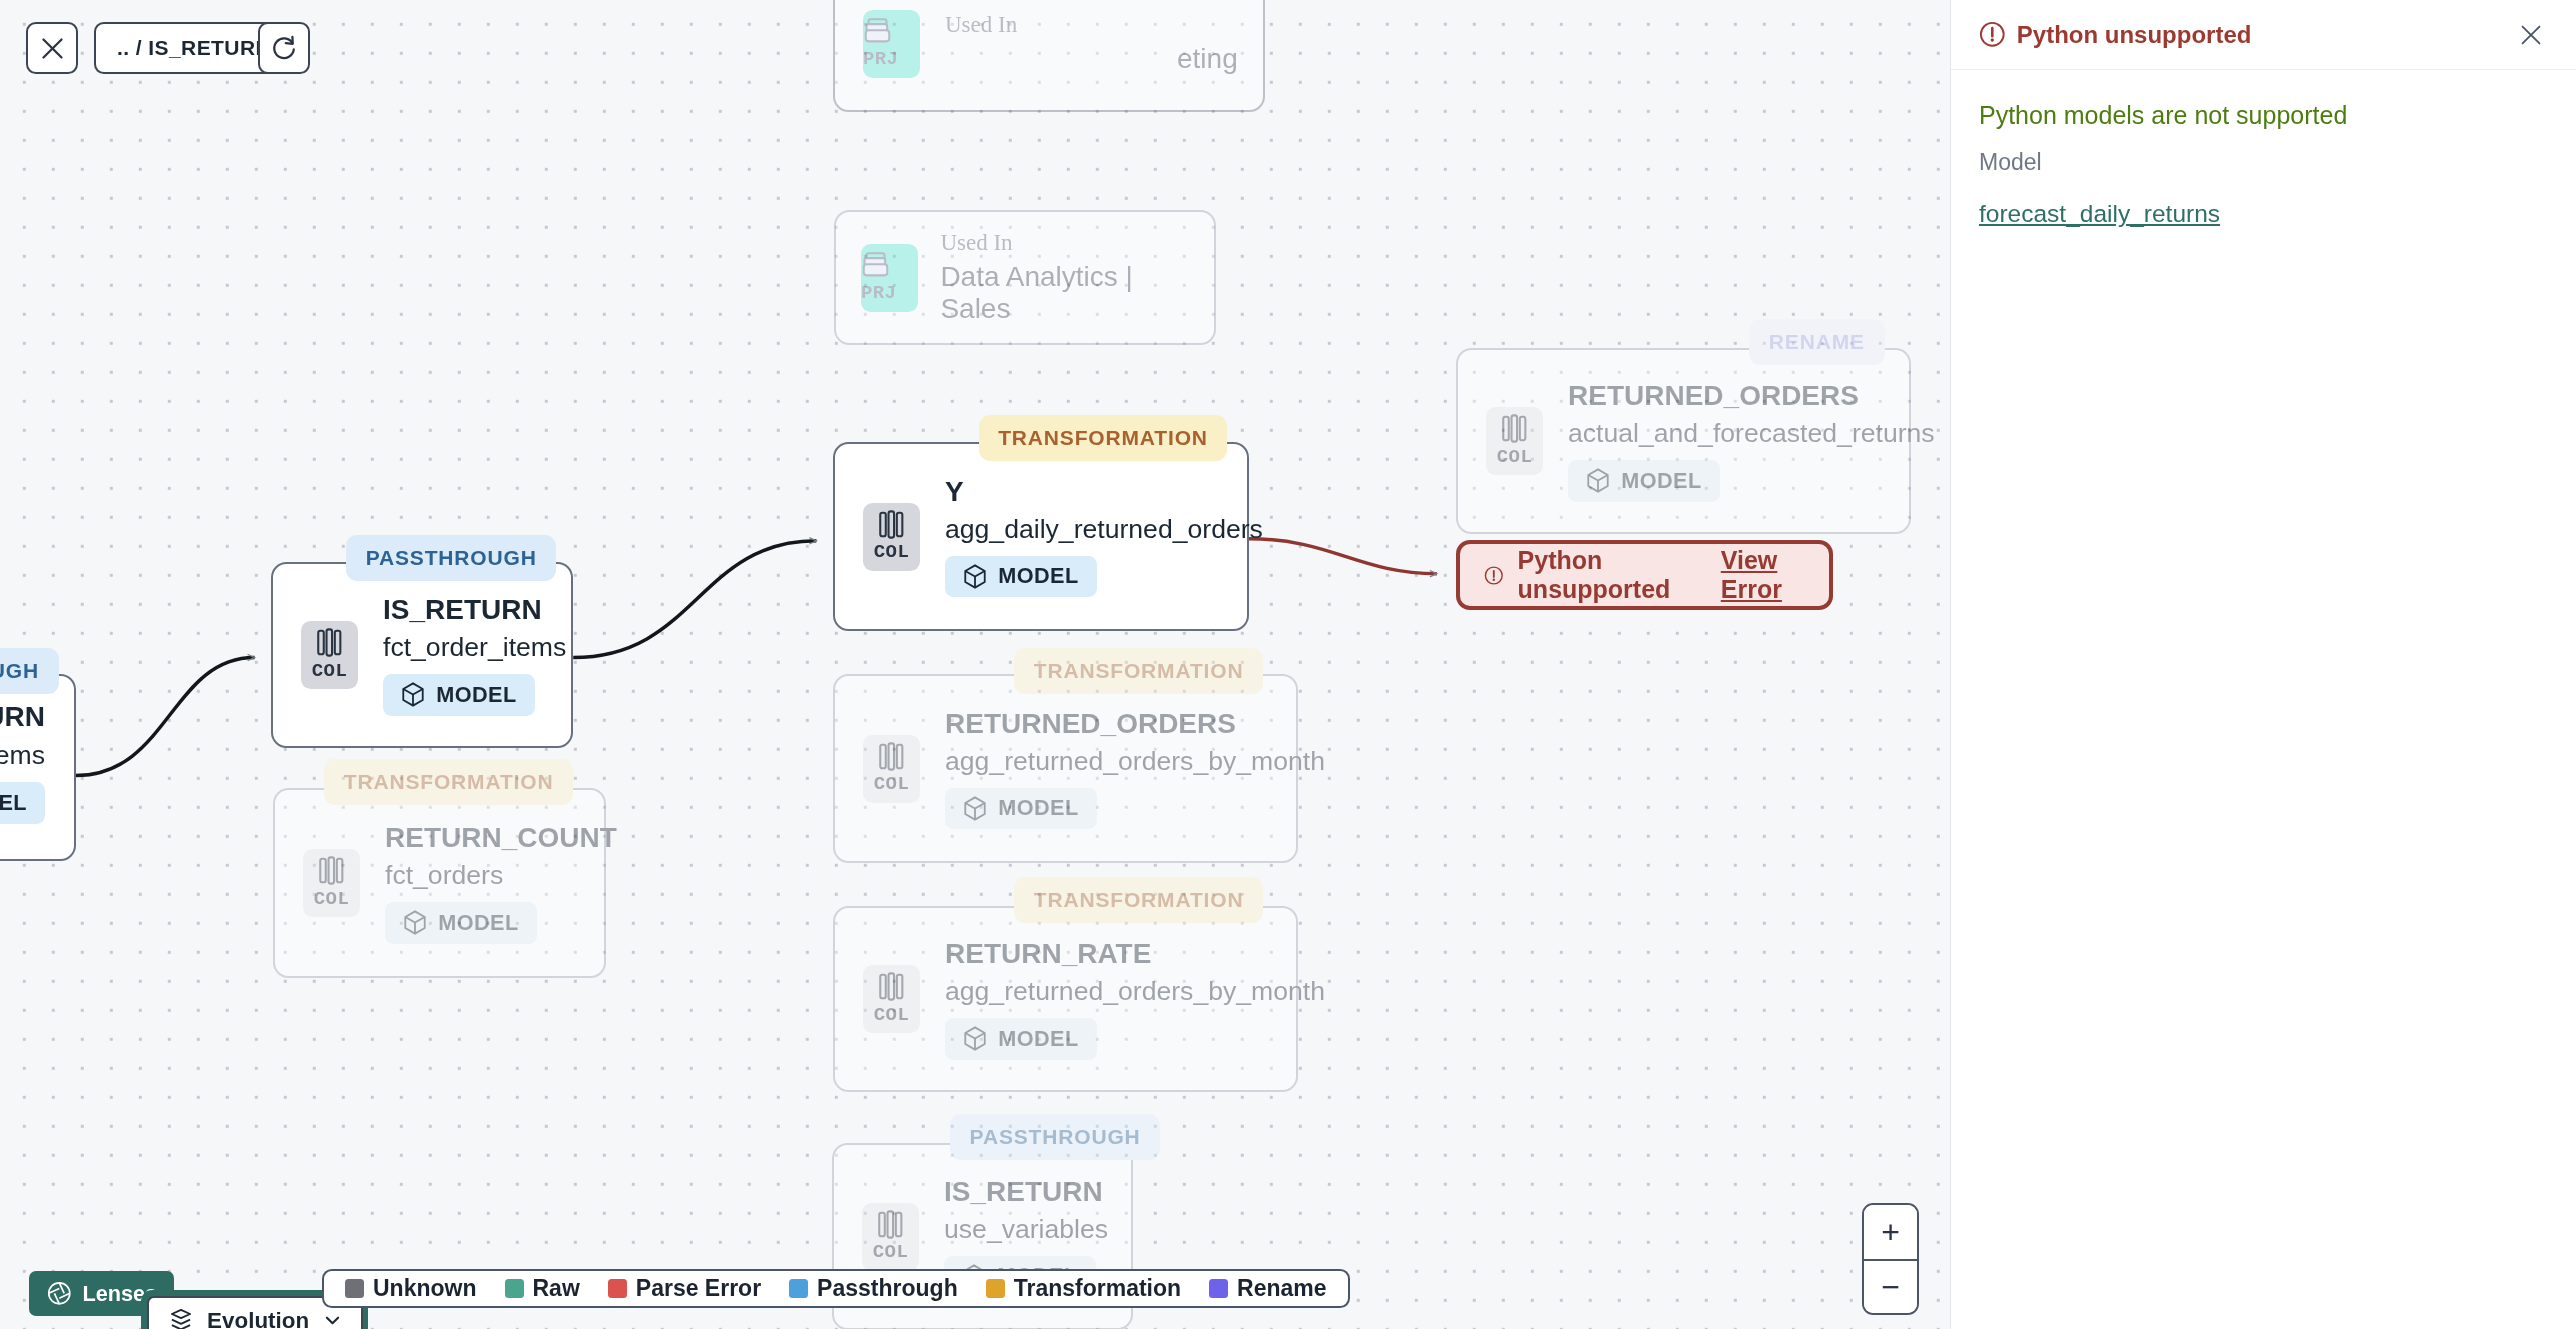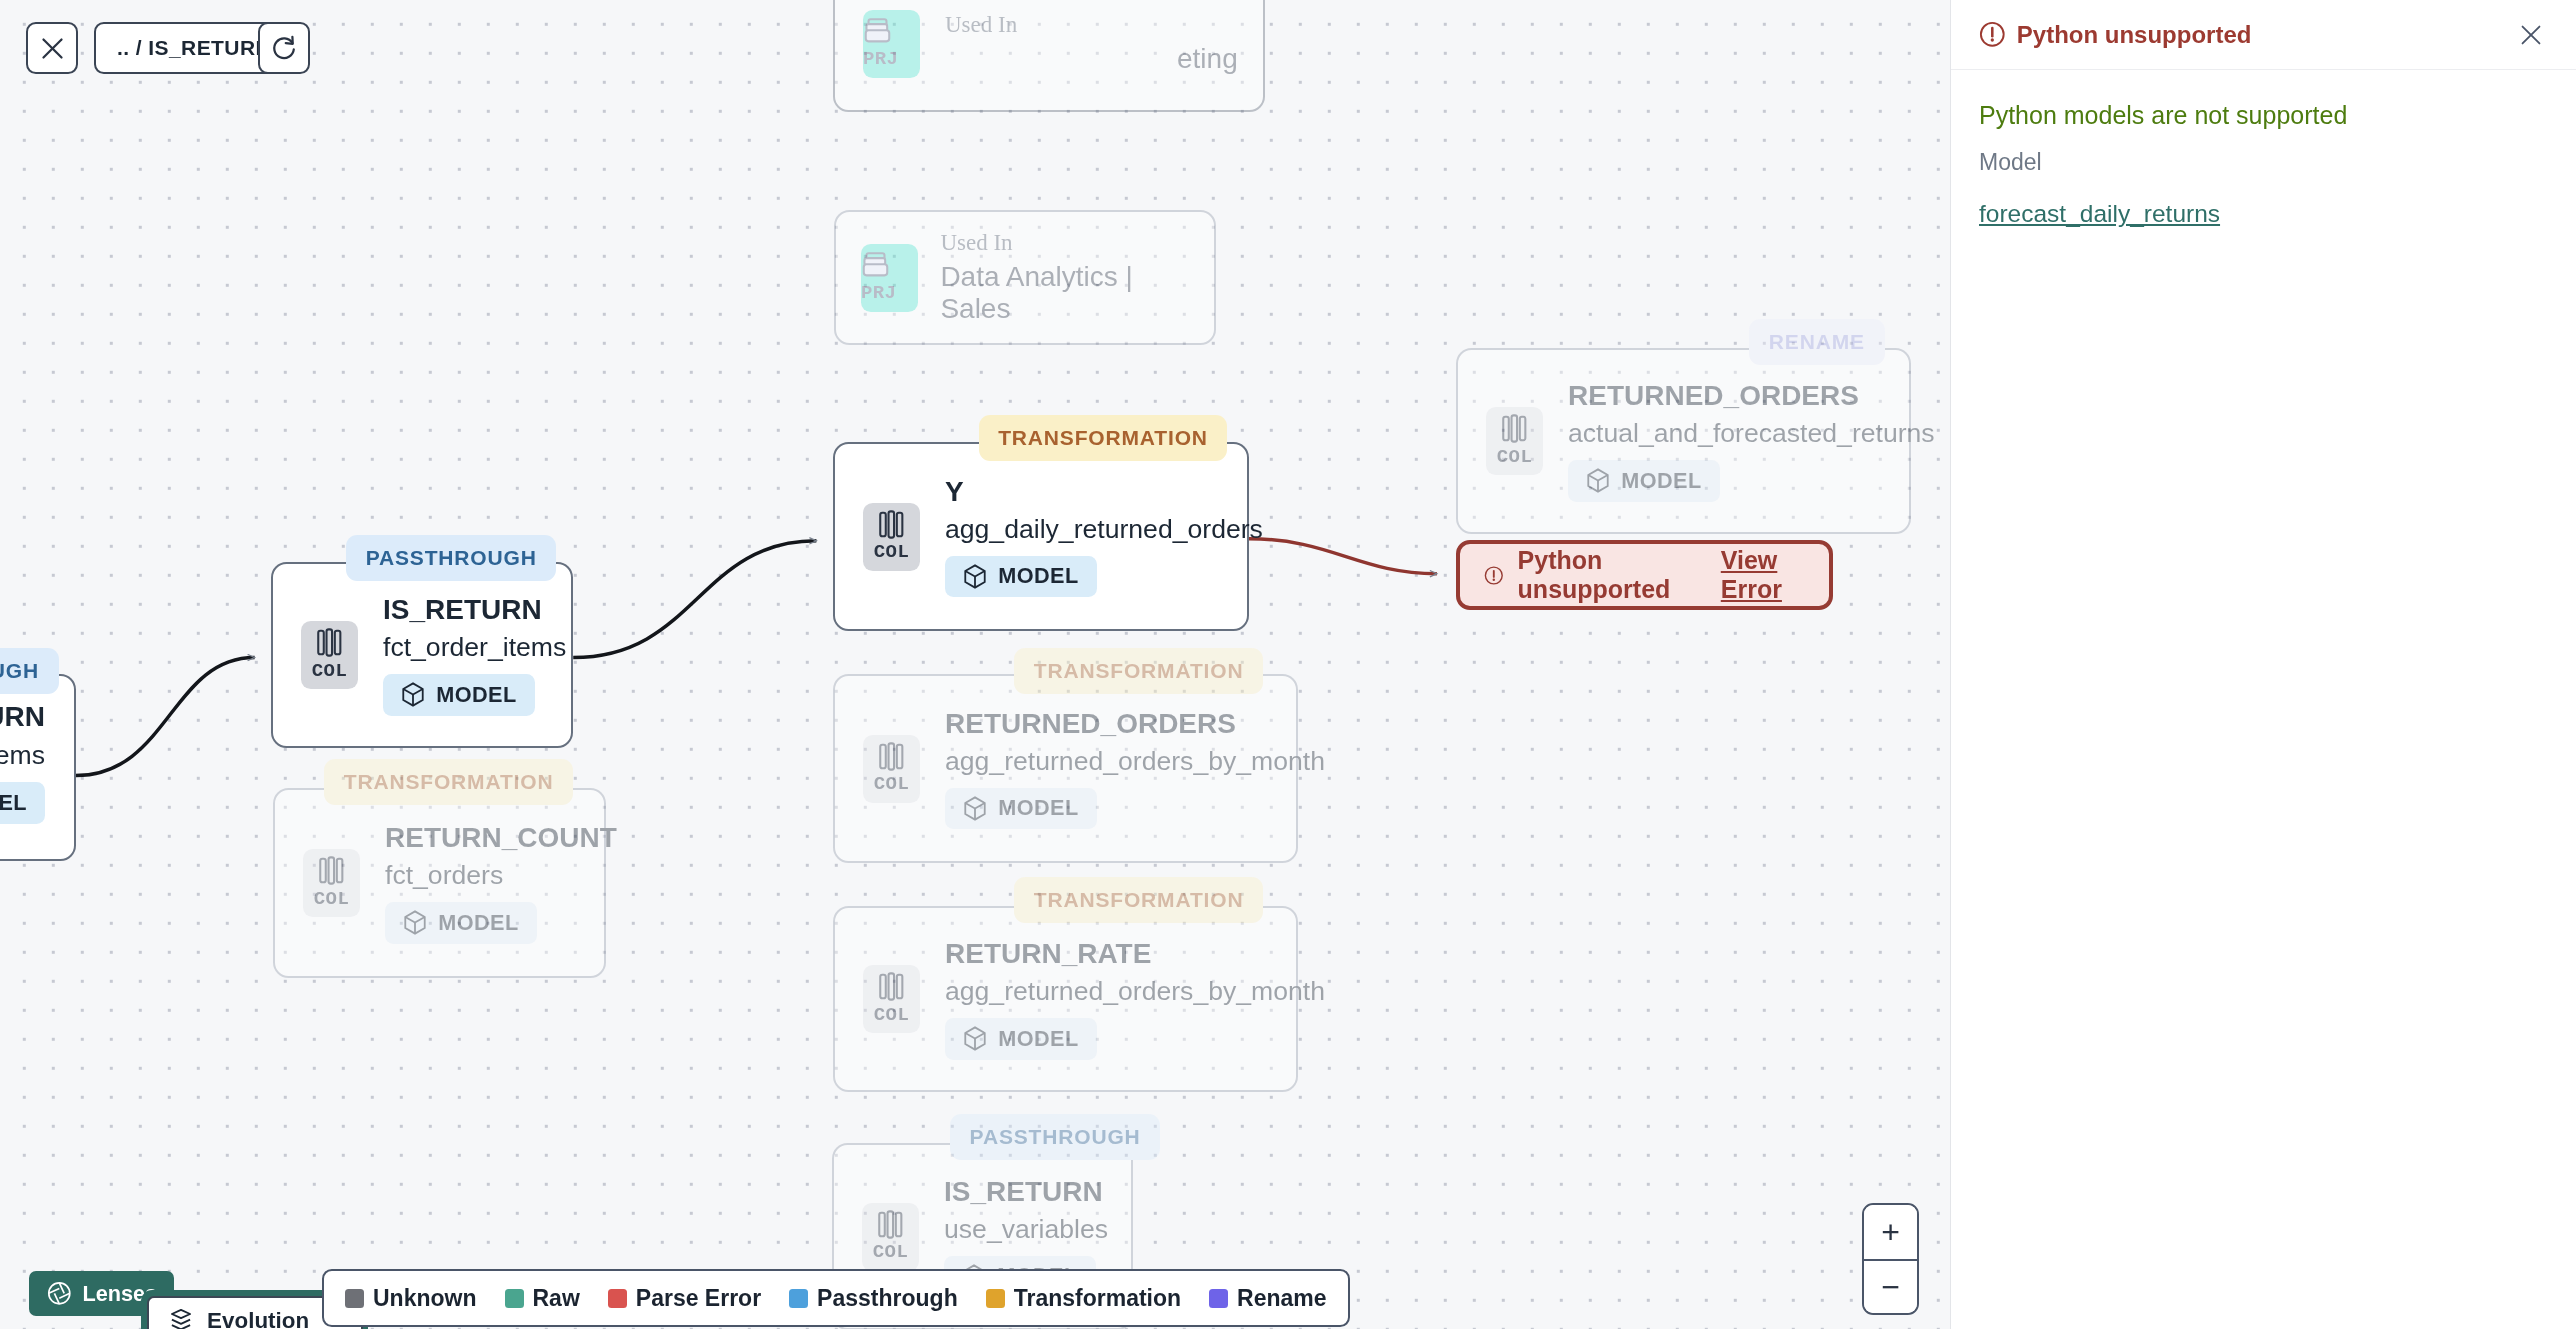--- a/index.html
+++ b/index.html
@@ -67,21 +67,21 @@
   .plink{font-size:24.5px;color:#2F6F68;text-decoration:underline;cursor:pointer;display:inline-block;}
 
   
   .lenses-btn{position:absolute;left:29px;top:1271px;height:45px;background:#2E6B62;color:#fff;
     border-radius:7px;display:flex;align-items:center;gap:9.8px;padding:0 17px;
     font-size:21.7px;font-weight:600;z-index:60;}
   .mode-ring{position:absolute;left:141px;top:1258px;border:2.8px solid #2E6B62;border-radius:11.2px;
     padding:3.5px;background:#2E6B62;z-index:60;margin-top:32px;}
   .mode-btn{height:50px;background:#fff;border:2.1px solid #3C4654;border-radius:7px;
     display:flex;align-items:center;gap:12.6px;padding:0 18px;font-size:22.4px;font-weight:600;color:#1C2734;}
-  .legend{position:absolute;left:322px;top:1269px;height:58px;background:#fff;
+  .legend{position:absolute;left:322px;top:1269px;height:39px;background:#fff;
     border:2.1px solid #4A5568;border-radius:9.8px;display:flex;align-items:center;gap:28px;
     padding:0 21px;z-index:60;}
   .litem{display:flex;align-items:center;gap:9px;}
   .lswatch{width:19px;height:19px;border-radius:3.5px;flex:none;}
   .llabel{font-size:23px;font-weight:600;color:#1B2430;white-space:nowrap;}
 
   
   .zoomctl{position:absolute;left:1862px;top:1203px;width:57px;background:#fff;
     border:2.1px solid #4A5568;border-radius:11.2px;overflow:hidden;z-index:60;}
   .zbtn{width:100%;height:54px;display:flex;align-items:center;justify-content:center;

